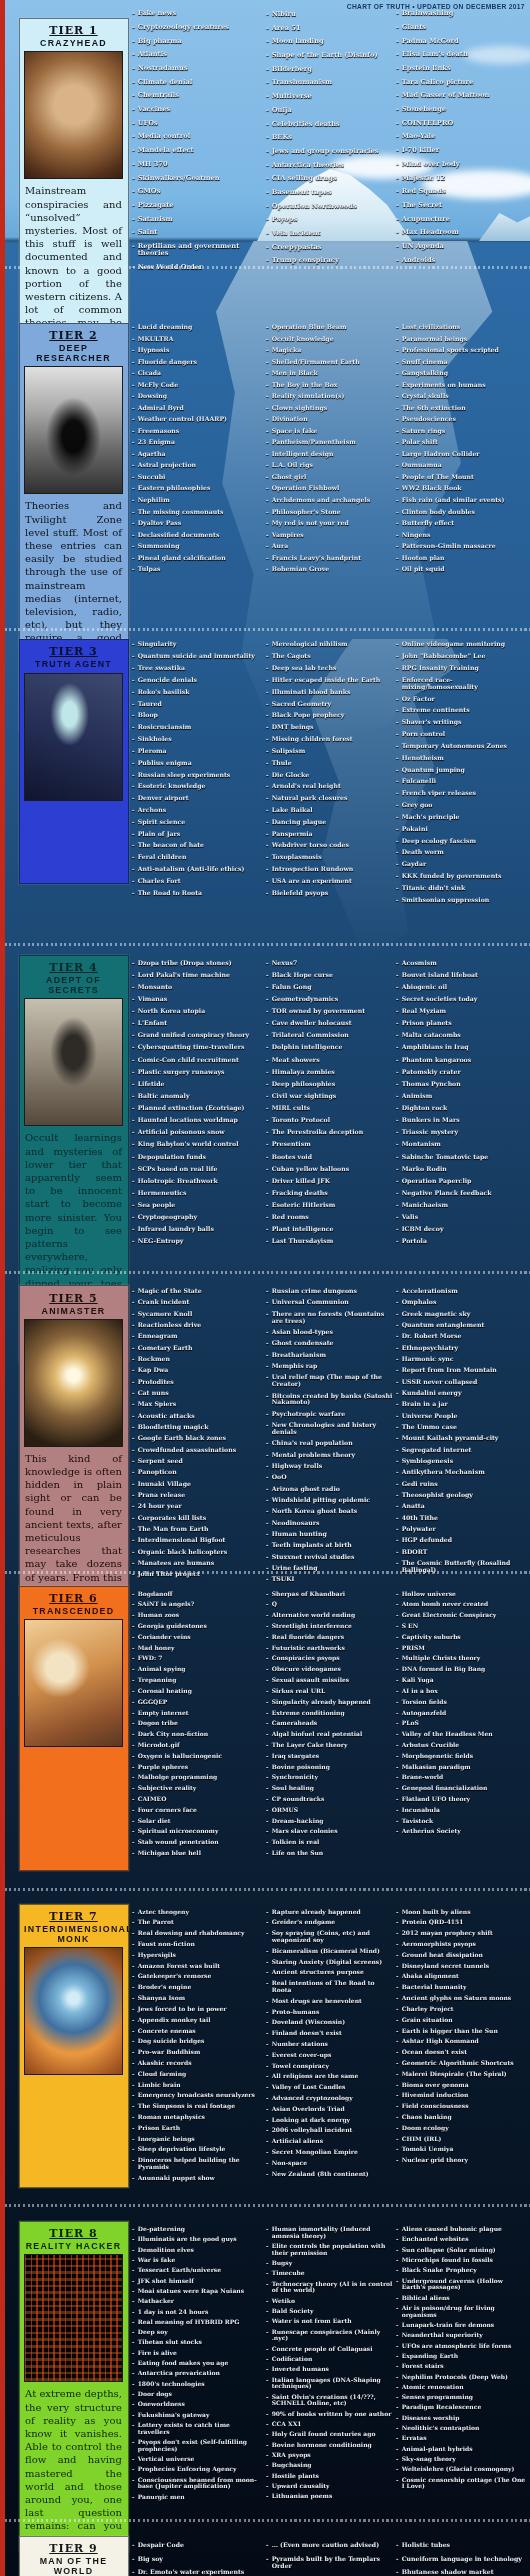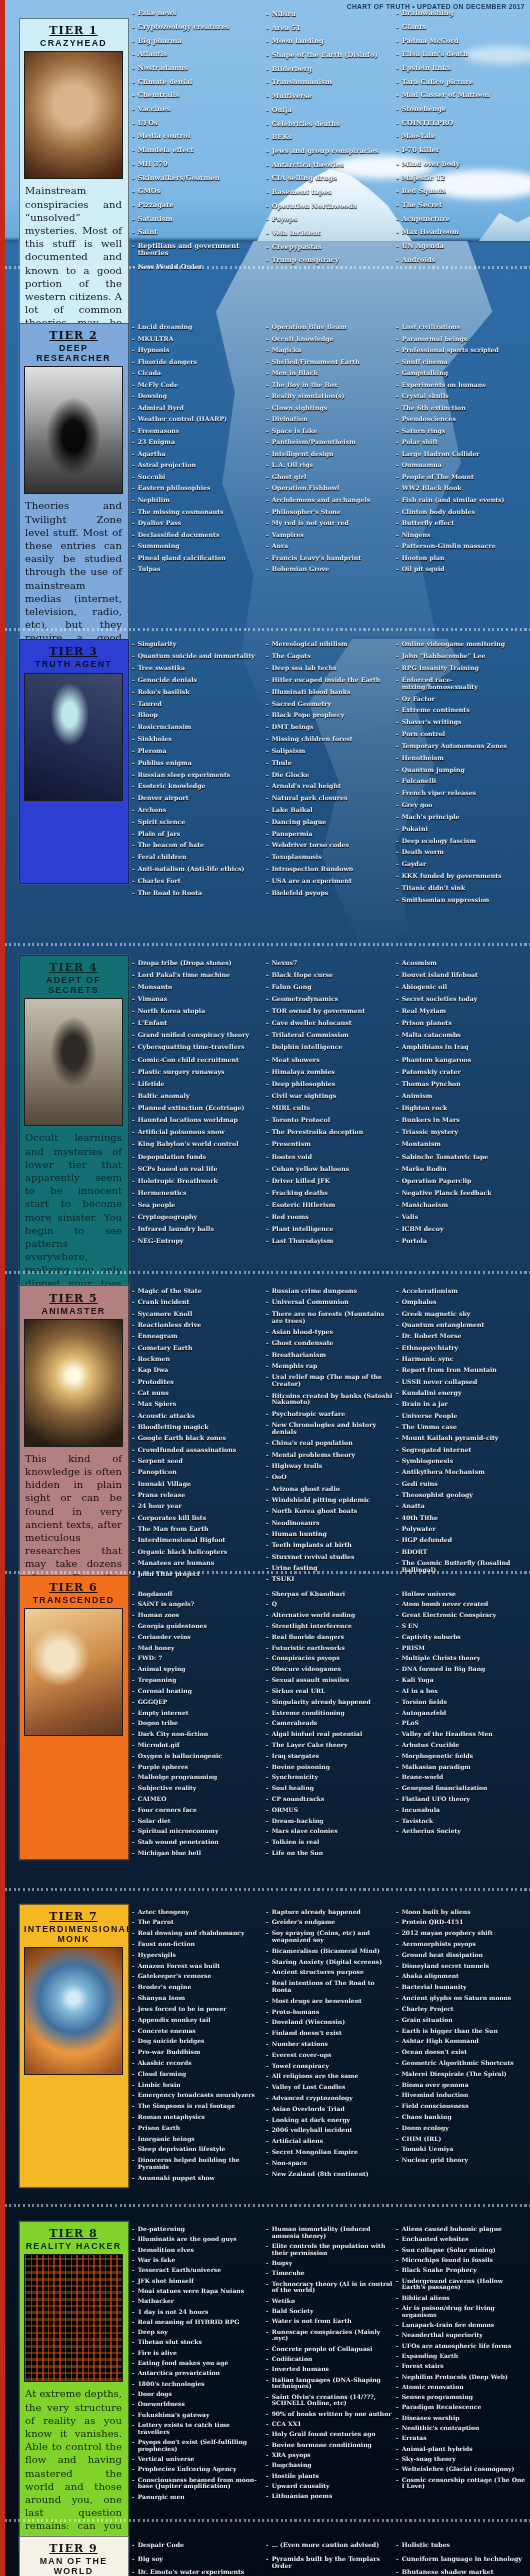--- a/index.html
+++ b/index.html
@@ -479,21 +479,21 @@
           <li>Anatta</li>
           <li>40th Tithe</li>
           <li>Polywater</li>
           <li>HGP defunded</li>
           <li>BDORT</li>
           <li>The Cosmic Butterfly (Rosalind Ballingal)</li>
         </ul>
   </section>
       <section class="tier t6" style="top: 1571px; height: 317px;">
     <div class="divider" style="display: block;"></div>
-    <aside class="card" style="top: 4px; min-height: 285px; background: rgb(242, 112, 29);">
+    <aside class="card" style="top: 15px; min-height: 285px; background: rgb(242, 112, 29);">
       <h2 class="t-label" style="color: rgb(42, 13, 2);">TIER 6</h2>
       <h3 class="t-name" style="color: rgb(42, 13, 2);">TRANSCENDED</h3>
       <div class="t-art art-6"></div>
     </aside>
     <ul class="col col1" style="top: 19.6px;">
           <li>Bogdanoff</li>
           <li>SAiNT is angels?</li>
           <li>Human zoos</li>
           <li>Georgia guidestones</li>
           <li>Coriander veins</li>

